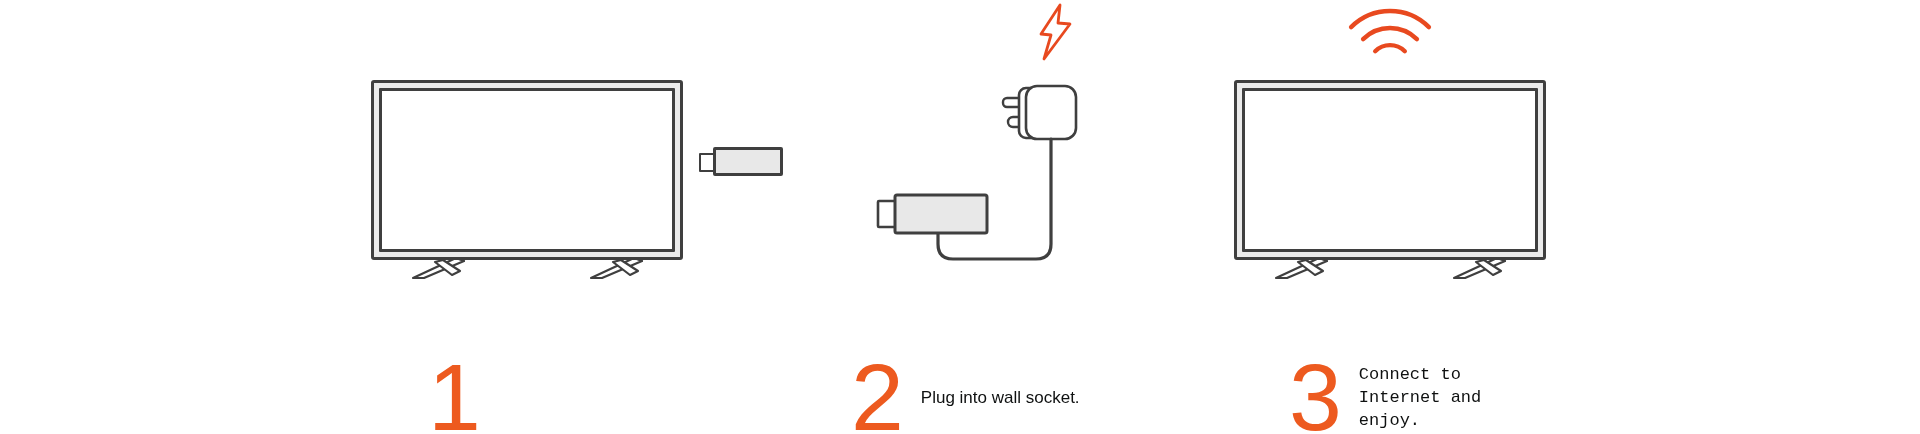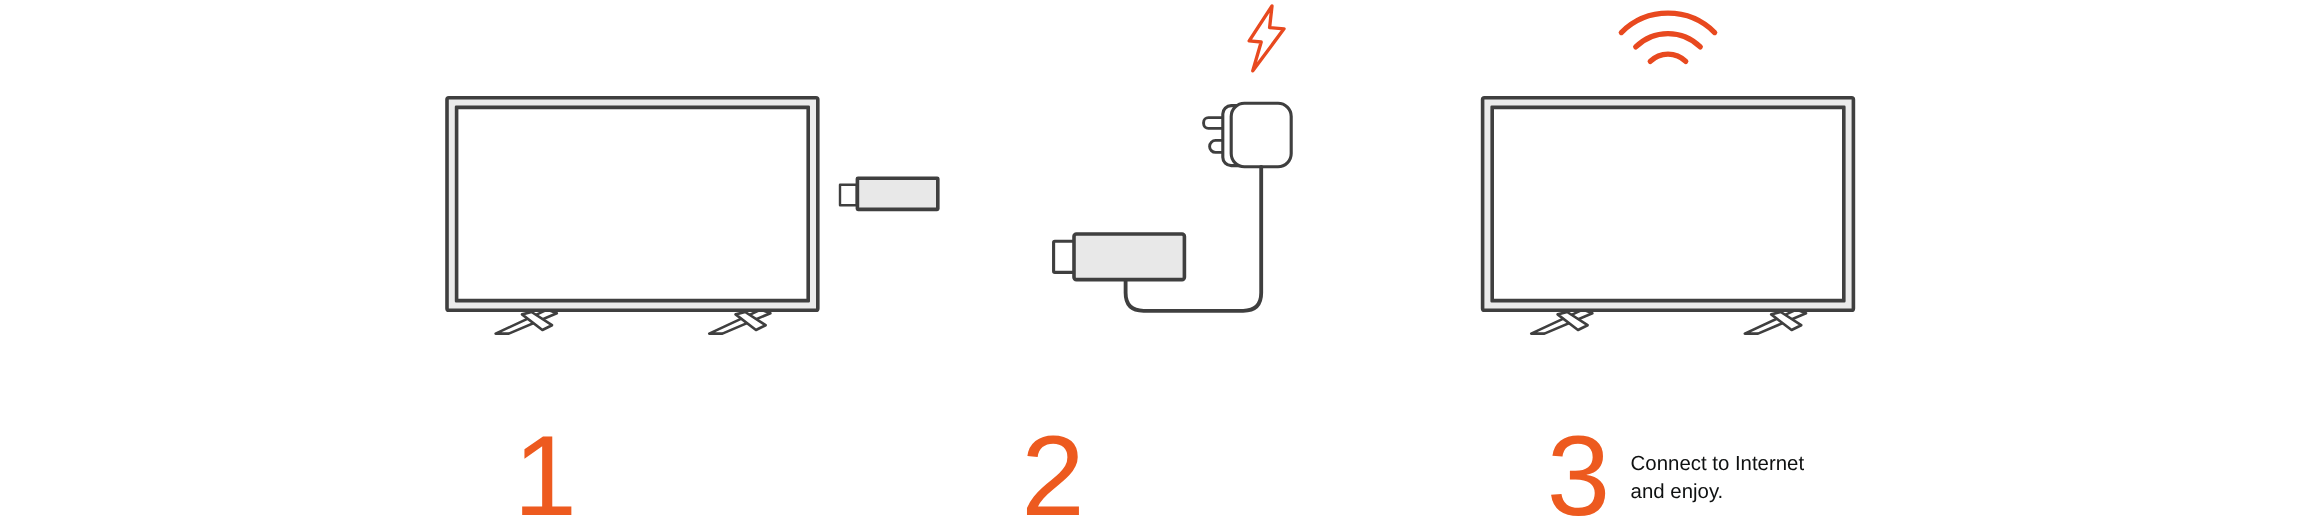--- a/index.html
+++ b/index.html
@@ -51,21 +51,21 @@
   .step-number{
     color:var(--number-orange);
     font-size:95px;line-height:1;font-weight:400;
   }
   .step-caption{
     color:var(--text-dark);
     font-size:17px;line-height:23px;font-weight:400;
   }
   .cap-1{width:182px;}
   .cap-2{white-space:nowrap;}
-  .cap-3{width:160px;}
+  .cap-3{width:160px;font-family:Liberation Mono, monospace;}
 </style>
 </head>
 <body>
 
 <div class="canvas">
 
   <svg class="feet" style="left:408px;top:257px;" width="240" height="23" viewBox="0 0 240 23">
     <g transform="translate(2,0)">
       <path class="svg-outline-white" stroke-width="2.2" stroke-linejoin="round" d="M46,1 L54,4 L14,21 L3,21 Z"></path>
       <path class="svg-outline-white" stroke-width="2.2" stroke-linejoin="round" d="M25,5 L33,3 L50,14 L42,18 Z"></path>
@@ -123,19 +123,20 @@
   </svg>
   <div class="tv" style="left:1234px;top:80px;">
     <div class="screen"></div>
   </div>
 
   <div class="step" style="left:428px;top:350px;">
     <span class="step-number">1</span>
   </div>
   <div class="step" style="left:851px;top:350px;">
     <span class="step-number">2</span>
+    <span class="step-caption cap-2">Plug into wall socket.</span>
   </div>
   <div class="step" style="left:1289px;top:350px;">
     <span class="step-number">3</span>
     <span class="step-caption cap-3">Connect to Internet and enjoy.</span>
   </div>
 
 </div>
 
 </body></html>

